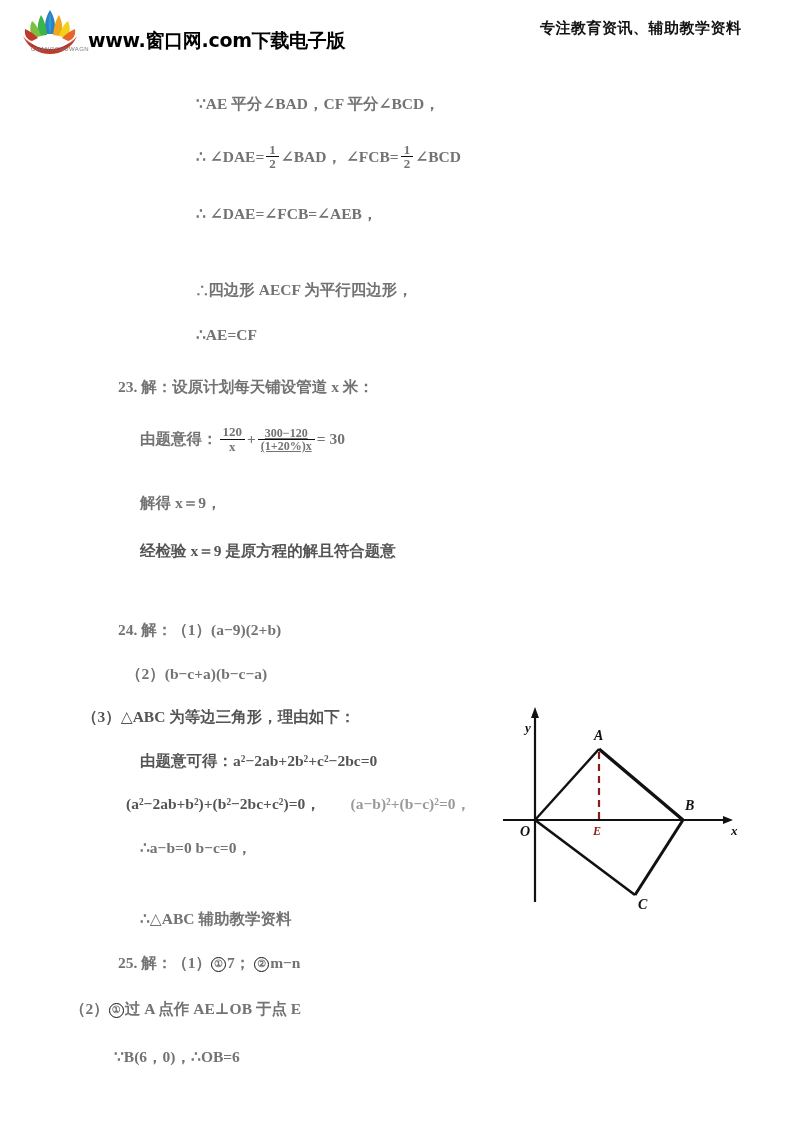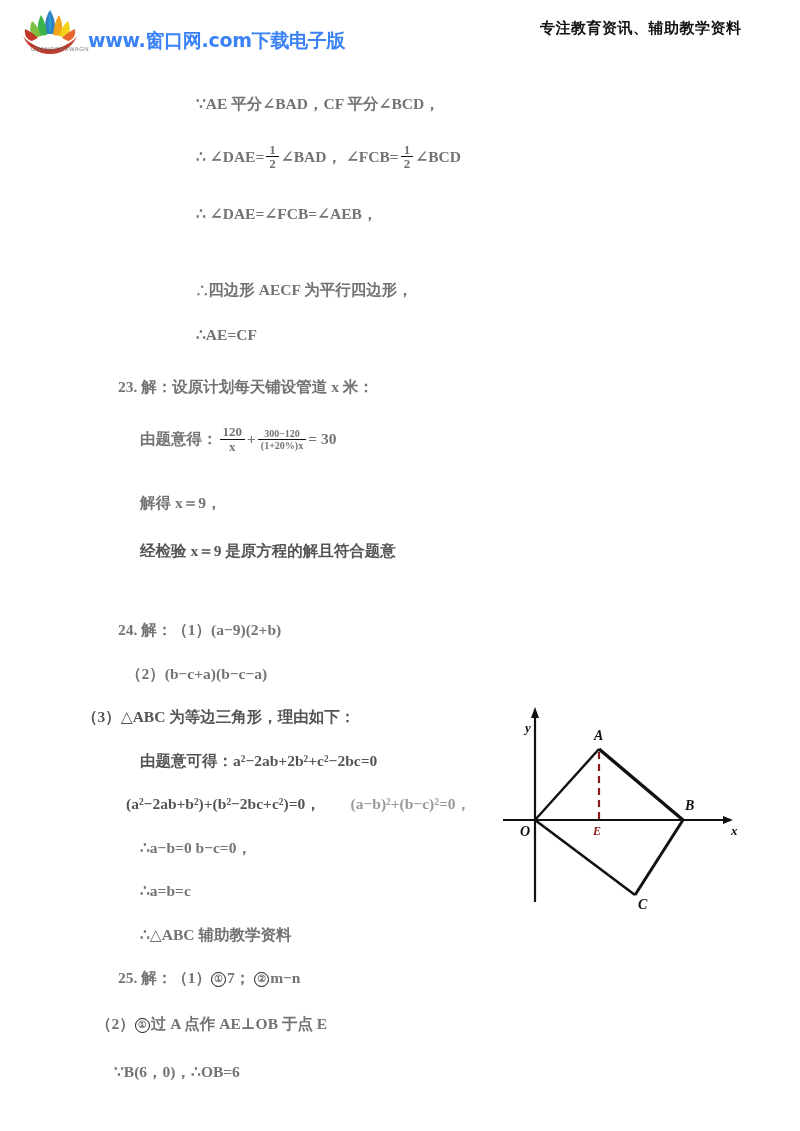--- a/index.html
+++ b/index.html
@@ -39,21 +39,21 @@
     letter-spacing: 0.4px;
     color: #7a7a7a;
     white-space: nowrap;
   }
   .site-watermark {
     position: absolute;
     left: 88px; top: 28px;
     font-family: "DejaVu Sans", "Liberation Sans", sans-serif;
     font-size: 19px;
     font-weight: 700;
-    color: #3b82f6;
+    color: #000000;
     white-space: nowrap;
     letter-spacing: -0.3px;
   }
   .site-tagline {
     position: absolute;
     left: 540px; top: 19px;
     font-family: "DejaVu Sans", "Liberation Sans", sans-serif;
     font-size: 15px;
     font-weight: 700;
     color: #121212;
@@ -100,21 +100,21 @@
     font-size: 13px;
     line-height: 1.05;
     padding: 0 3px;
     border-bottom: 1.3px solid #111;
   }
   .frac .den {
     font-size: 13px;
     line-height: 1.1;
     padding: 0 3px;
   }
-  .frac.small .num, .frac.small .den { font-size: 10px; }
+  .frac.small .num, .frac.small .den { font-size: 12px; text-decoration: underline; }
   .circnum {
     display: inline-block;
     border: 1.1px solid #111;
     border-radius: 50%;
     width: 13px; height: 13px;
     line-height: 12px;
     text-align: center;
     font-size: 10px;
     margin-right: 1px;
     position: relative;
@@ -240,37 +240,36 @@
 
     <div class="line faded" style="margin-left:126px">
       <span>(a²−2ab+b²)+(b²−2bc+c²)=0，</span>
       <span style="display:inline-block;width:26px"></span><span class="vfaded">(a−b)²+(b−c)²=0，</span>
     </div>
     <div class="sp-28"></div>
 
     <div class="line ln-indent-2">∴a−b=0  b−c=0，</div>
     <div class="sp-28"></div>
 
-    <div class="line ln-indent-2">∴a=b=c</div>
     <div class="sp-28"></div>
 
     <div class="line ln-indent-2">∴△ABC 辅助教学资料</div>
   </div>
 
   <div class="sp-28"></div>
 
   <div>
     <div class="line ln-indent-q">
       <span>25.</span>
       <span>解：</span><span>（1）</span><span class="circnum">①</span><span>7；</span>
       <span class="circnum">②</span><span>m−n</span>
     </div>
     <div class="sp-28"></div>
 
-    <div class="line" style="margin-left:96px">
+    <div class="line" style="margin-left:70px">
       <span>（2）</span><span class="circnum">①</span><span>过 A 点作 AE⊥OB 于点 E</span>
     </div>
     <div class="sp-30"></div>
 
     <div class="line ln-indent-3">∵B(6，0)，∴OB=6</div>
     <div class="sp-32"></div>
 
   </div>
 </div>
 

